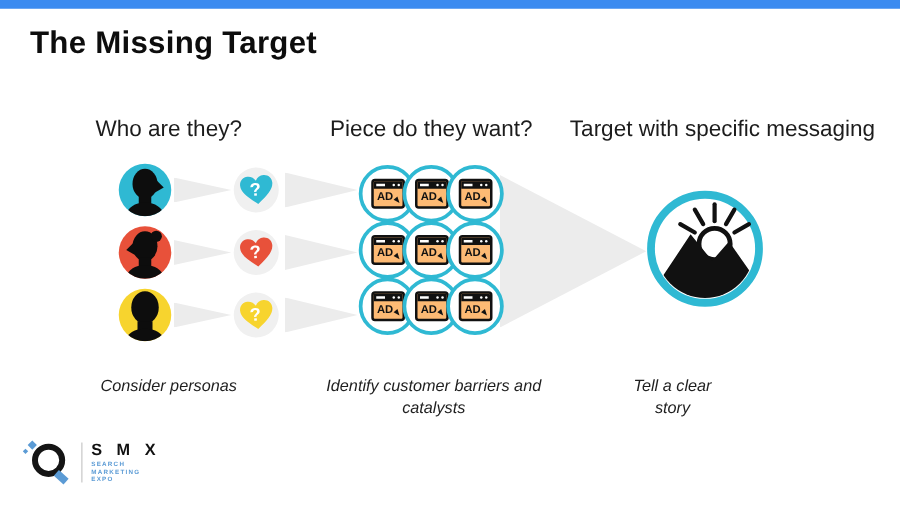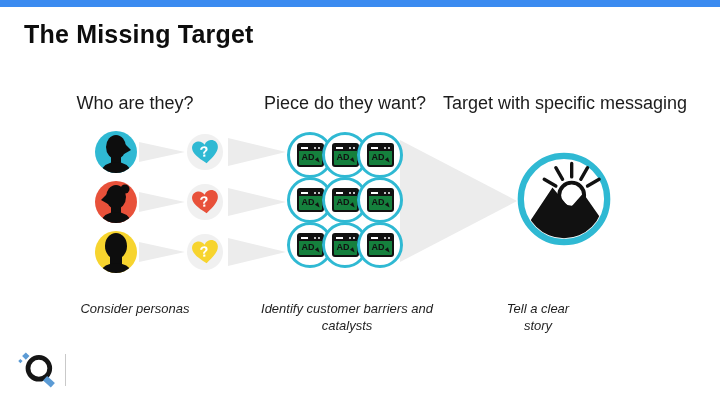--- a/index.html
+++ b/index.html
@@ -3,21 +3,21 @@
 <meta charset="utf-8">
 <style>
   html,body{margin:0;padding:0;background:#888;}
   .slide{
     position:relative;width:720px;height:405px;background:#ffffff;overflow:hidden;
     font-family:"Liberation Sans",sans-serif;color:#151515;margin:0 auto;
   }
   .topbar{position:absolute;left:0;top:0;width:720px;height:7px;background:var(--accentBlue,#3b8bf0);}
   .title{position:absolute;left:24px;top:20px;margin:0;font-size:25px;font-weight:800;letter-spacing:.2px;color:#0d0d0d;}
   .col-header{position:absolute;top:93px;text-align:center;font-size:18px;color:#1c1c1c;}
-  .h1{left:40px;width:190px;} .h2{left:250px;width:190px;} .h3{left:430px;width:270px;}
+  .h1{left:40px;width:190px;} .h2{left:250px;width:190px;} .h3{left:430px;width:270px;text-align:right;}
 
   
   .tri{position:absolute;background:var(--arrowGray,#ececec);clip-path:polygon(0 0,100% 50%,0 100%);z-index:1;}
   .triA{left:139px;width:46px;height:20px;}
   .triB{left:228px;width:58px;height:28px;}
   .ta1{top:142px;} .ta2{top:192px;} .ta3{top:242px;}
   .tb1{top:138px;} .tb2{top:188px;} .tb3{top:238px;}
   .tri-big{left:400px;top:140px;width:117px;height:122px;}
 
   
@@ -27,21 +27,21 @@
 
   
   .heartbg{position:absolute;left:187px;width:36px;height:36px;border-radius:50%;background:var(--heartBg,#f0f0f0);display:flex;align-items:center;justify-content:center;z-index:2;}
   .hb1{top:134px;} .hb2{top:184px;} .hb3{top:234px;}
   .heartbg svg{transform:rotate(-6deg);}
   .heart-teal{fill:var(--teal,#2fb9d3);} .heart-red{fill:var(--red,#e8513a);} .heart-yellow{fill:var(--yellow,#f7d42e);}
   .heart-q{font-family:"Liberation Sans",sans-serif;font-weight:bold;font-size:13px;fill:#ffffff;}
 
   
   .adcircle{position:absolute;width:40px;height:40px;border-radius:50%;background:#fff;border:3px solid var(--teal,#2fb9d3);display:flex;align-items:center;justify-content:center;z-index:2;}
-  .ad-win{width:27px;height:24px;border:2px solid #111;border-radius:3px;background:#15803d;box-sizing:border-box;display:flex;flex-direction:column;}
+  .ad-win{width:27px;height:24px;border:2px solid #111;border-radius:3px;background:#fdba74;box-sizing:border-box;display:flex;flex-direction:column;}
   .ad-bar{height:5.5px;background:#111;display:flex;align-items:center;border-radius:1px 1px 0 0;}
   .ad-dash{width:7px;height:2px;background:#fff;margin-left:2px;}
   .ad-dots{margin-left:auto;margin-right:2px;display:flex;gap:1.5px;}
   .ad-dot{width:2px;height:2px;border-radius:50%;background:#fff;}
   .ad-body{flex:1;display:flex;align-items:center;justify-content:center;font-size:9px;font-weight:800;color:#111;line-height:1;}
   .ad-cursor{width:0;height:0;border-top:5px solid #111;border-left:2.5px solid transparent;border-right:2.5px solid transparent;transform:rotate(-40deg);position:relative;top:3px;left:1px;}
 
   
   .mountain{position:absolute;left:516px;top:151px;z-index:2;}
 
@@ -289,15 +289,23 @@
   <div class="caption c3">Tell a clear story</div>
 
   <div class="logo">
     <svg width="40" height="40" viewBox="0 0 46 46">
       <rect x="6" y="4" width="6" height="6" fill="var(--logoBlue,#5b9bd5)" transform="rotate(45 9 7)"></rect>
       <rect x="1" y="11" width="3.5" height="3.5" fill="var(--logoBlue,#5b9bd5)" transform="rotate(45 2.75 12.75)"></rect>
       <circle cx="24" cy="21" r="12.5" fill="none" stroke="#151515" stroke-width="5.5"></circle>
       <rect x="33.5" y="30" width="12" height="7" fill="var(--logoBlue,#5b9bd5)" transform="rotate(42 33.5 30)"></rect>
     </svg>
     <div class="logo-divider"></div>
+    <div>
+      <div class="logo-name">S M X</div>
+      <div class="logo-tagline">
+        <span>SEARCH</span>
+        <span>MARKETING</span>
+        <span>EXPO</span>
+      </div>
+    </div>
   </div>
 
 </div>
 
 </body></html>

